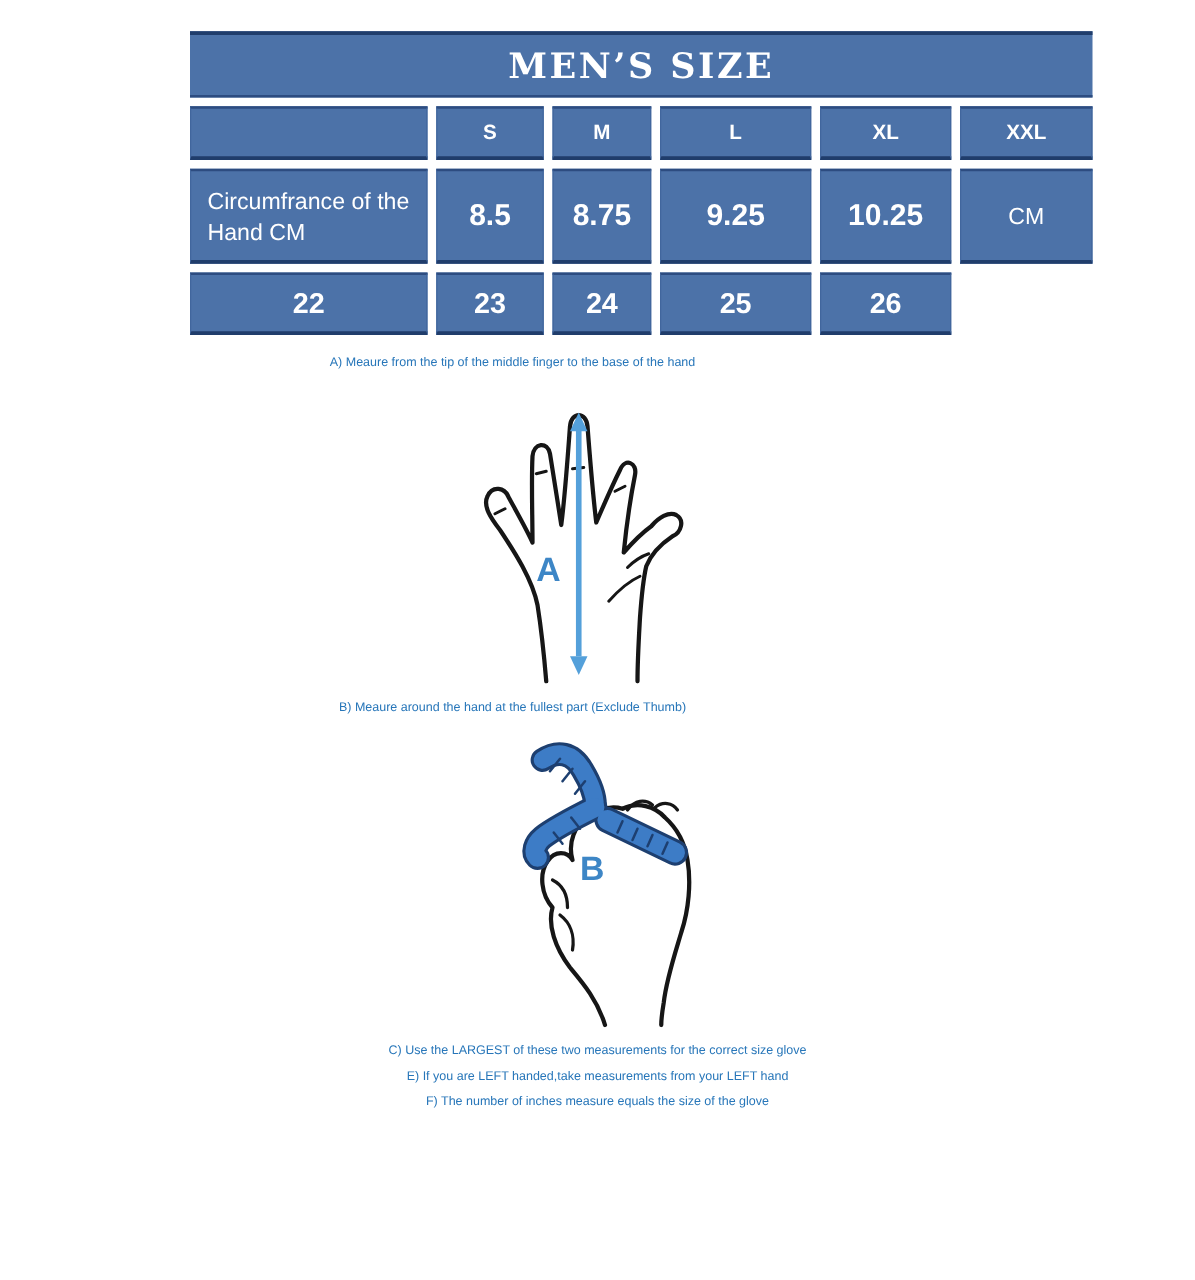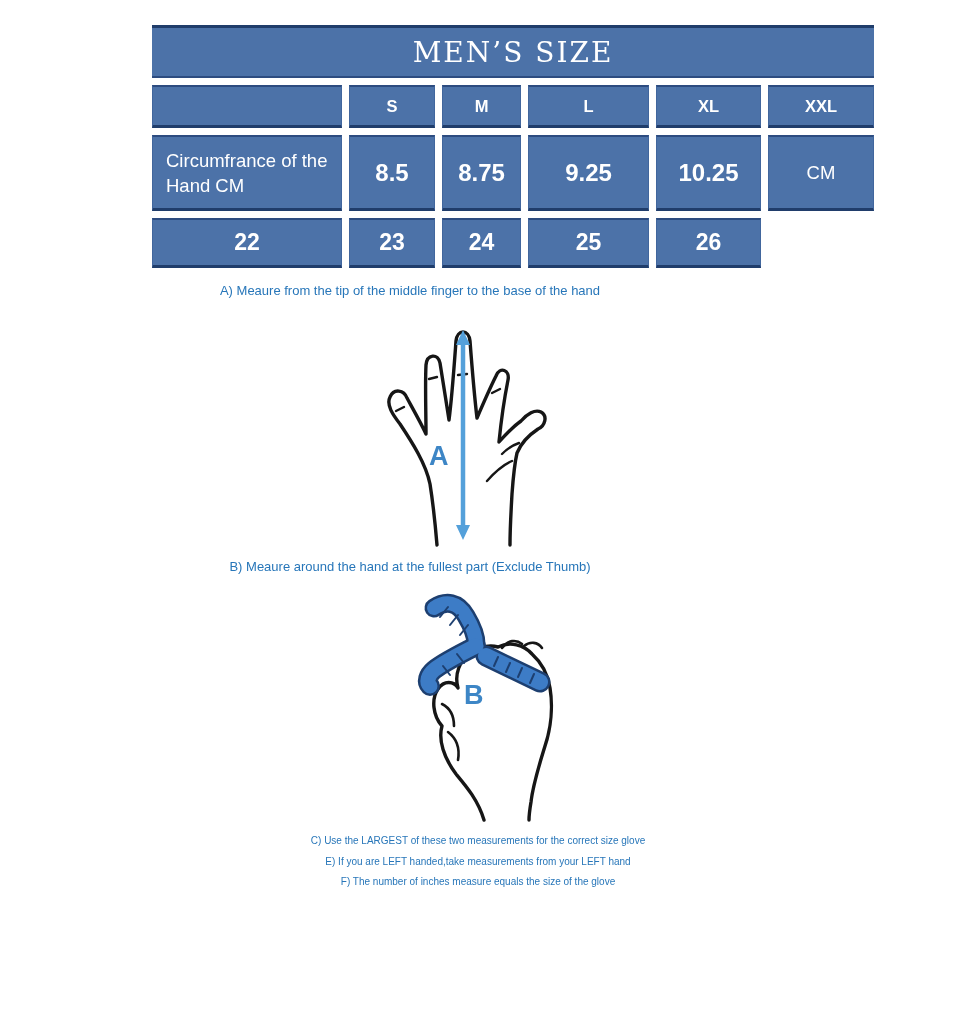--- a/index.html
+++ b/index.html
@@ -6,21 +6,21 @@
   .page{
     position:relative;width:956px;height:1024px;background:#ffffff;overflow:hidden;
     font-family:"Liberation Sans",sans-serif;
   }
   
   .size-table{position:absolute;left:152px;top:25px;width:722px;}
   .title-bar{
     background:#4C72A8;color:#ffffff;height:53px;box-sizing:border-box;
     border-top:3px solid #203d6b;border-bottom:2px solid #2d4c80;
     display:flex;align-items:center;justify-content:center;
-    font-family:"DejaVu Serif",serif;font-weight:normal;font-size:28px;letter-spacing:2px;
+    font-family:"DejaVu Serif",serif;font-weight:bold;font-size:28px;letter-spacing:2px;
     margin-bottom:7px;
   }
   .grid{
     display:grid;
     grid-template-columns:190px 86px 79px 121px 105px 106px;
     grid-template-rows:43px 76px 50px;
     gap:7px;
   }
   .cell{
     background:#4C72A8;color:#ffffff;box-sizing:border-box;
@@ -29,21 +29,21 @@
     display:flex;align-items:center;justify-content:center;
   }
   .cell.head{font-weight:bold;font-size:16.5px;}
   .cell.val{font-weight:bold;font-size:24px;}
   .cell.val-sm{font-weight:bold;font-size:23px;}
   .cell.label-left{justify-content:flex-start;padding-left:13px;font-size:18.5px;line-height:25px;}
   .cell.label-center{font-size:18.5px;}
   
   .caption{
     position:absolute;left:0;width:820px;text-align:center;
-    color:#2776B9;font-size:13px;line-height:22px;
+    color:#2776B9;font-size:10px;line-height:22px;
   }
   .footnotes{
     position:absolute;left:0;top:831px;width:956px;text-align:center;
     color:#2776B9;font-size:10px;line-height:20.7px;
   }
   
   .hand-a-svg{position:absolute;left:371px;top:313px;}
   .hand-b-svg{position:absolute;left:398px;top:586px;}
   .diagram-letter{font-family:"Liberation Sans",sans-serif;font-weight:bold;font-size:27px;fill:#3d86c6;}
 </style>

